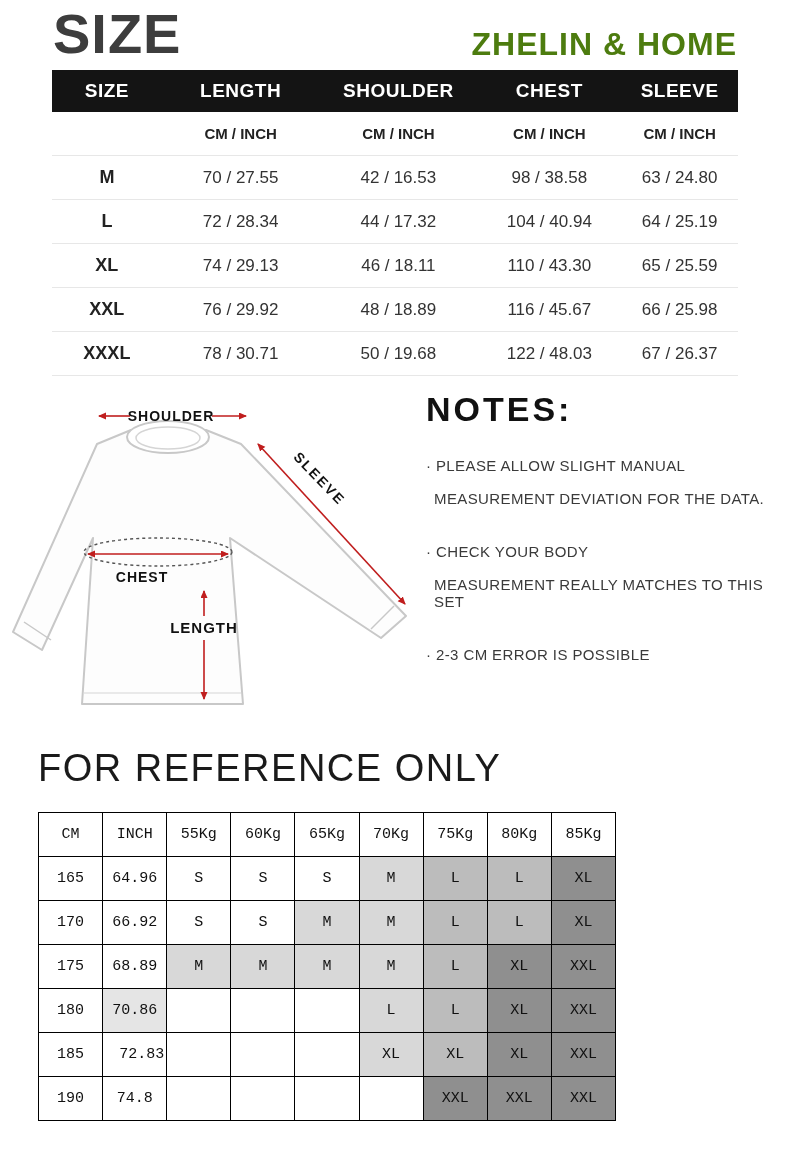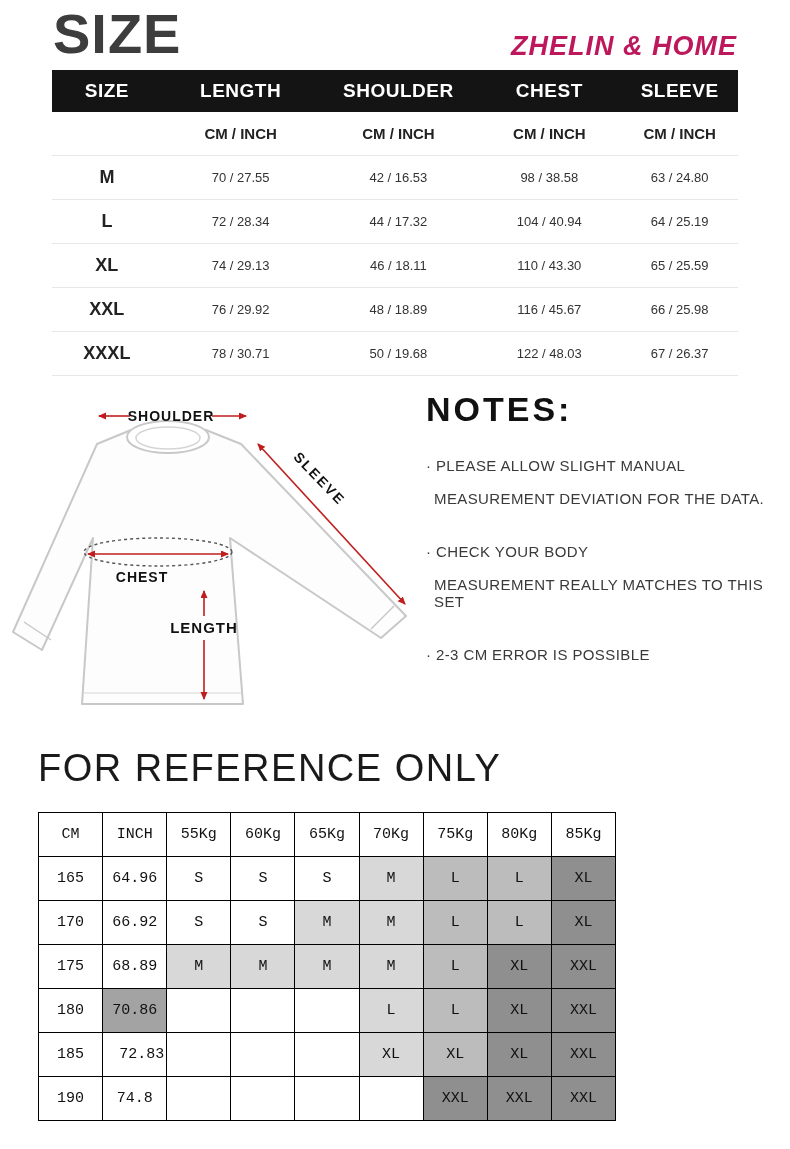--- a/index.html
+++ b/index.html
@@ -14,38 +14,38 @@
 
   
   .top-header {
     display:flex; justify-content:space-between; align-items:flex-end;
     padding:6px 53px 8px 53px;
   }
   .big-title {
     font-size:56px; font-weight:800; letter-spacing:1px; color:#3d3d3d; line-height:1;
   }
   .brand {
-    font-size:27px; font-weight:700; letter-spacing:1px; color:#be185d; line-height:1.1;font-style:italic;
+    font-size:32px; font-weight:700; letter-spacing:1px; color:#4d7c0f; line-height:1.1;
   }
 
   
   .size-table {
     width:686px; margin:0 52px; border-collapse:collapse; table-layout:fixed;
   }
   .size-table th {
     background:#141414; color:#ffffff; font-size:19px; font-weight:700;
     padding:10px 2px; letter-spacing:0.5px;
   }
   .size-table th:nth-child(1){ width:16%; }
   .size-table th:nth-child(2){ width:23%; }
   .size-table th:nth-child(3){ width:23%; }
   .size-table th:nth-child(4){ width:21%; }
   .size-table th:nth-child(5){ width:17%; }
   .size-table td {
-    text-align:center; font-size:13px; color:#333;
+    text-align:center; font-size:17px; color:#333;
     padding:11px 2px; border-bottom:1px solid #e7e7e7;
   }
   .size-table .unit-row td {
     font-weight:700; font-size:15px; color:#222; padding:13px 2px;
   }
   .size-table td.size-cell { font-weight:600; font-size:18px; color:#222; }
 
   
   .mid { display:flex; margin-top:10px; }
   .diagram-wrap { width:420px; flex:0 0 420px; }
@@ -241,21 +241,21 @@
           <td style="background: rgb(216, 216, 216);">M</td>
           <td style="background: rgb(216, 216, 216);">M</td>
           <td style="background: rgb(216, 216, 216);">M</td>
           <td style="background: rgb(216, 216, 216);">M</td>
           <td style="background: rgb(188, 188, 188);">L</td>
           <td style="background: rgb(143, 143, 143);">XL</td>
           <td style="background: rgb(143, 143, 143);">XXL</td>
         </tr>
         <tr>
           <td style="background: rgb(255, 255, 255);">180</td>
-          <td style="background: #a3a3a3;">70.86</td>
+          <td style="background: #e5e5e5;">70.86</td>
           <td style="background: rgb(255, 255, 255);"></td>
           <td style="background: rgb(255, 255, 255);"></td>
           <td style="background: rgb(255, 255, 255);"></td>
           <td style="background: rgb(216, 216, 216);">L</td>
           <td style="background: rgb(188, 188, 188);">L</td>
           <td style="background: rgb(143, 143, 143);">XL</td>
           <td style="background: rgb(143, 143, 143);">XXL</td>
         </tr>
         <tr>
           <td style="background: rgb(255, 255, 255);">185</td>

